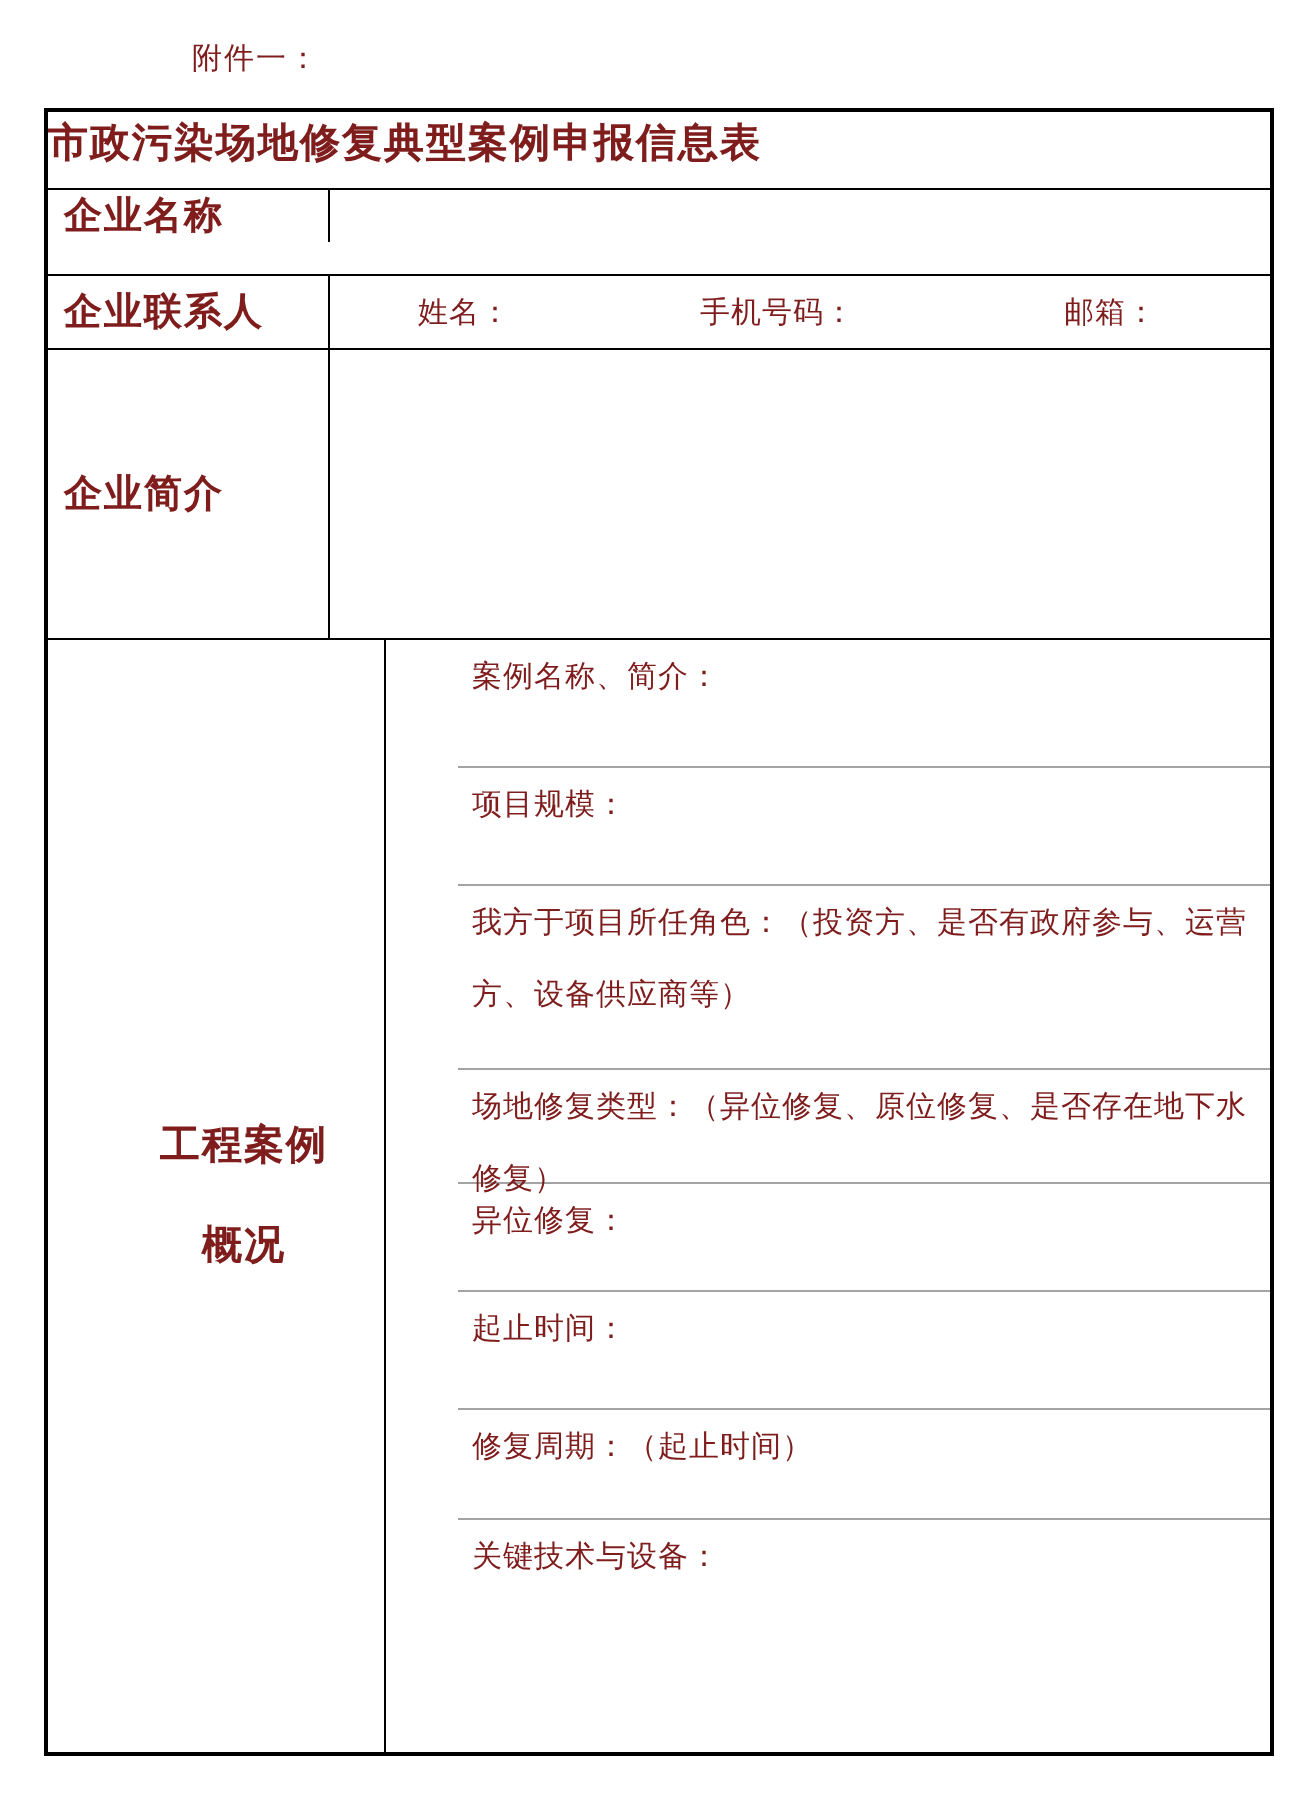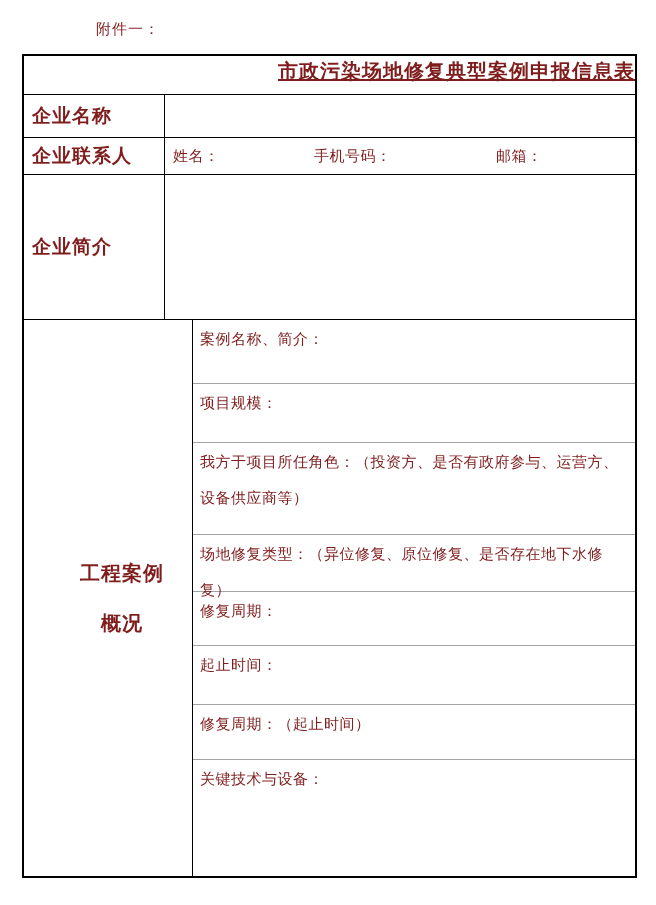--- a/index.html
+++ b/index.html
@@ -35,44 +35,44 @@
     flex-direction: column;
     background: #ffffff;
   }
   .trow {
     display: flex;
     border-bottom: 1px solid #000000;
     box-sizing: border-box;
     flex: 0 0 auto;
   }
   .trow:last-child { border-bottom: none; }
-  .r-title { height: 39px; align-items: center; justify-content: flex-end; padding-bottom: 8px; text-decoration: underline; }
+  .r-title { height: 39px; align-items: center; justify-content: flex-start; padding-bottom: 8px; }
   .title-text {
     font-size: 20px;
     font-weight: bold;
     letter-spacing: 1px;
     white-space: nowrap;
   }
-  .r-company { height: 43px; }
+  .r-company { height: 43px; flex-direction: column; }
   .r-contact { height: 37px; }
   .r-profile { height: 145px; }
   .r-case { flex: 1 1 auto; }
   .lcell {
     width: 141px;
     flex: 0 0 auto;
     border-right: 1px solid #000000;
     box-sizing: border-box;
     display: flex;
     align-items: center;
     padding-left: 8px;
     font-weight: bold;
     font-size: 19px;
     letter-spacing: 1px;
   }
-  .rcell { flex: 1 1 auto; box-sizing: border-box; }
+  .rcell { flex: 1 1 auto; box-sizing: border-box; margin-left: 36px; }
   .case-label {
     flex-direction: column;
     justify-content: center;
     align-items: center;
     padding-left: 0;
     font-size: 20px;
     line-height: 50px;
     margin-left: 28px;
   }
   .case-content {
@@ -137,21 +137,21 @@
     <div class="trow r-case">
       <div class="lcell case-label">
         <div>工程案例</div>
         <div>概况</div>
       </div>
       <div class="rcell case-content">
         <div class="sub" style="height:64px">案例名称、简介：</div>
         <div class="sub" style="height:59px">项目规模：</div>
         <div class="sub" style="height:92px">我方于项目所任角色：（投资方、是否有政府参与、运营方、设备供应商等）</div>
         <div class="sub" style="height:57px">场地修复类型：（异位修复、原位修复、是否存在地下水修复）</div>
-        <div class="sub" style="height:54px">修复周期：</div>
+        <div class="sub" style="height:54px">异位修复：</div>
         <div class="sub" style="height:59px">起止时间：</div>
         <div class="sub" style="height:55px">修复周期：（起止时间）</div>
         <div class="sub">关键技术与设备：</div>
       </div>
     </div>
 
   </div>
 </div>
 
 </body></html>

